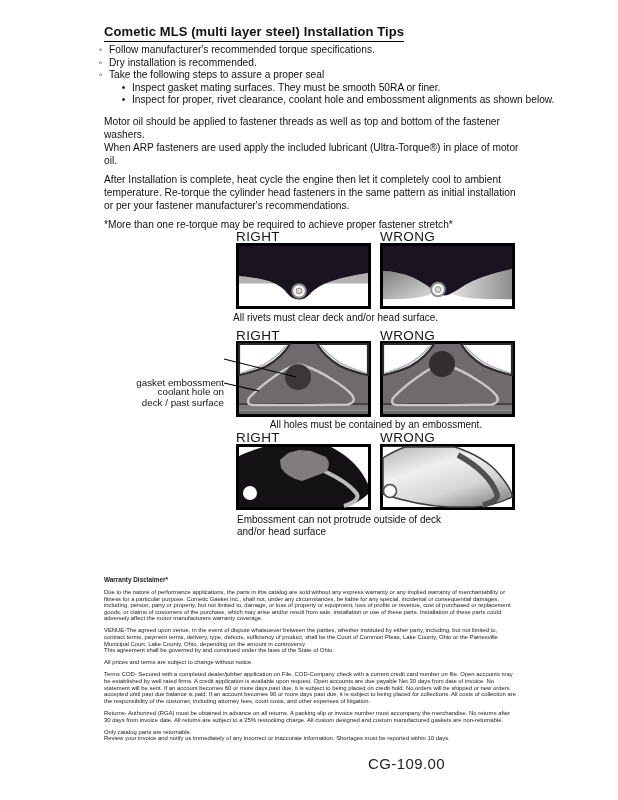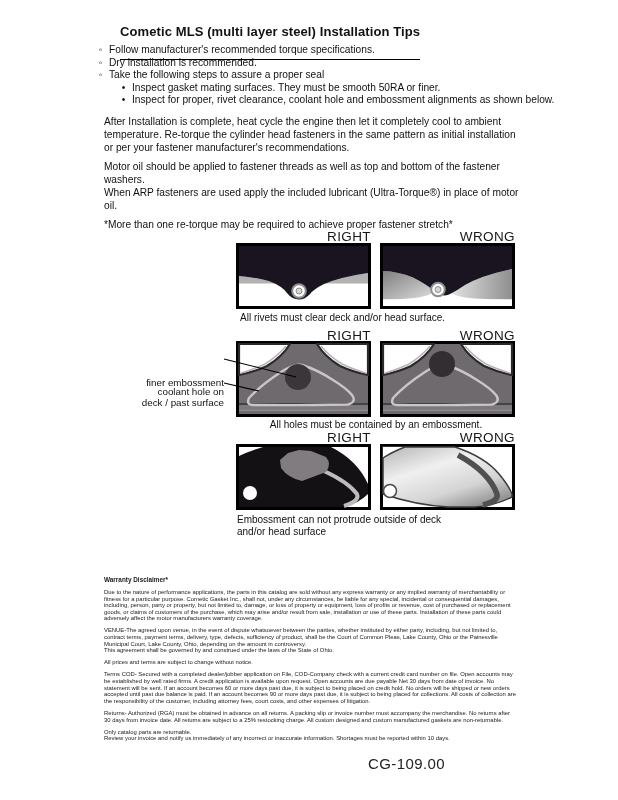--- a/index.html
+++ b/index.html
@@ -1,32 +1,32 @@
 <!DOCTYPE html>
 <html><head>
 <meta charset="utf-8">
 <style>
   html,body{margin:0;padding:0;background:#fff;}
   .page{position:relative;width:618px;height:800px;background:#ffffff;overflow:hidden;
         font-family:"Liberation Sans", sans-serif;color:#111;}
   .abs{position:absolute;}
 
-  .title{left:120px;top:24px;font-size:13px;font-weight:bold;display:inline-block;
-         border-bottom:1.5px solid #000;padding-bottom:20px;letter-spacing:.1px;}
+  .title{left:104px;top:24px;font-size:13px;font-weight:bold;display:inline-block;
+         border-bottom:1.5px solid #000;padding-bottom:2px;letter-spacing:.1px;}
 
   .tips{left:97px;top:44px;}
   .tip{display:flex;gap:5px;font-size:10.2px;line-height:12.6px;white-space:nowrap;}
   .tip.sub{padding-left:23px;}
   .tip .glyph{width:7px;text-align:center;}
 
   .diesel{left:104px;top:115px;width:420px;}
   .diesel h2{font-size:12.5px;font-weight:bold;margin:0 0 4px 0;}
   .diesel p{font-size:10.2px;line-height:13px;margin:0 0 6px 0;white-space:pre-line;}
 
-  .dlabel{width:135px;text-align:right;font-size:13.5px;letter-spacing:.4px;color:#161616;}
+  .dlabel{width:135px;text-align:left;font-size:13.5px;letter-spacing:.4px;color:#161616;}
   .dbox{width:135px;}
   .caption{font-size:10px;color:#111;white-space:pre-line;}
   .cap-center{width:280px;text-align:center;}
 
   .ann{width:128px;text-align:right;font-size:9.8px;line-height:11px;color:#111;}
   .leader{z-index:5;pointer-events:none;}
 
   .disclaimer{left:104px;top:576px;width:414px;color:#1a1a1a;}
   .disclaimer h3{font-size:6.4px;font-weight:bold;margin:0 0 6px 0;}
   .disclaimer p{font-size:5.9px;line-height:6.6px;margin:0 0 5.5px 0;white-space:pre-line;}
@@ -57,25 +57,25 @@
       <span class="glyph">•</span>
       <span>Inspect gasket mating surfaces.  They must be smooth 50RA or finer.</span>
     </div>
     <div class="tip sub">
       <span class="glyph">•</span>
       <span>Inspect for proper, rivet clearance, coolant hole and embossment alignments as shown below.</span>
     </div>
   </div>
 
   <div class="abs diesel">
+    <p>Motor oil should be applied to fastener threads as well as top and bottom of the fastener washers.
+When ARP fasteners are used apply the included lubricant (Ultra-Torque®) in place of motor oil.</p>
     <p>After Installation is complete, heat cycle the engine then let it completely cool to ambient
 temperature. Re-torque the cylinder head fasteners in the same pattern as initial installation
 or per your fastener manufacturer's recommendations.</p>
-    <p>Motor oil should be applied to fastener threads as well as top and bottom of the fastener washers.
-When ARP fasteners are used apply the included lubricant (Ultra-Torque®) in place of motor oil.</p>
     <p>*More than one re-torque may be required to achieve proper fastener stretch*</p>
   </div>
 
   <div class="abs dlabel" style="left:236px;top:229px;">RIGHT</div>
   <div class="abs dlabel" style="left:380px;top:229px;">WRONG</div>
 
   <svg class="abs dbox" style="left:236px;top:243px;" width="135" height="66" viewBox="0 0 135 66">
     <rect x="1.5" y="1.5" width="132" height="63" fill="#ffffff" stroke="#000" stroke-width="3"></rect>
     <path d="M3,33 Q28,36 54,40.5 L3,40.5 Z" fill="#b2b2b2"></path>
     <path d="M132,30 Q104,34 80,40.5 L132,40.5 Z" fill="#b2b2b2"></path>
@@ -97,30 +97,30 @@
     </defs>
     <rect x="1.5" y="1.5" width="132" height="63" fill="#ffffff" stroke="#000" stroke-width="3"></rect>
     <path d="M3,28 Q18,28.5 33,34.5 Q47,41.5 55,49 Q47,53.5 35,55 Q20,56.5 3,56.5 Z" fill="url(#gr1l)"></path>
     <path d="M132,26 Q101,32.5 85,42 Q77,47.5 71,50.5 Q80,54.5 94,55.5 Q112,56.5 132,56.5 Z" fill="url(#gr1r)"></path>
     <rect x="3" y="56.5" width="129" height="6.5" fill="#ffffff"></rect>
     <path d="M3,3 L132,3 L132,26 Q101,32.5 85,42 Q77,47.5 71,50.5 Q64,55 56,49.5 Q47,41.5 33,34.5 Q18,28.5 3,28 Z" fill="#1a1320"></path>
     <circle cx="58" cy="46.5" r="6.8" fill="#ffffff" stroke="#8d8d8d" stroke-width="2"></circle>
     <circle cx="58" cy="46.5" r="3" fill="#d6d6d6" stroke="#8d8d8d" stroke-width="1"></circle>
   </svg>
 
-  <div class="abs caption" style="left:240px;top:312px;">All rivets must clear deck and/or head surface.</div>
+  <div class="abs caption" style="left:233px;top:312px;">All rivets must clear deck and/or head surface.</div>
 
   <div class="abs dlabel" style="left:236px;top:328px;">RIGHT</div>
   <div class="abs dlabel" style="left:380px;top:328px;">WRONG</div>
 
   <div class="abs ann" style="left:96px;top:342px;margin-top:44px;">
     <span>coolant hole on</span><br>
     <span>deck / past surface</span>
   </div>
-  <div class="abs ann" style="left:96px;top:377px;">finer embossment</div>
+  <div class="abs ann" style="left:96px;top:377px;">gasket embossment</div>
 
   <svg class="abs leader" style="left:96px;top:340px;" width="220" height="70" viewBox="0 0 220 70">
     <line x1="128" y1="19" x2="200" y2="37" stroke="#000" stroke-width="1.1"></line>
     <line x1="128" y1="43" x2="163" y2="51" stroke="#000" stroke-width="1.1"></line>
   </svg>
 
   <svg class="abs dbox" style="left:236px;top:341px;" width="135" height="76" viewBox="0 0 135 76">
     <rect x="1.5" y="1.5" width="132" height="73" fill="#6e6a6e" stroke="#000" stroke-width="3"></rect>
     <line x1="3" y1="63" x2="132" y2="63" stroke="#3a373a" stroke-width="1.6"></line>
     <rect x="3" y="64" width="129" height="4.5" fill="#7c787c"></rect>

